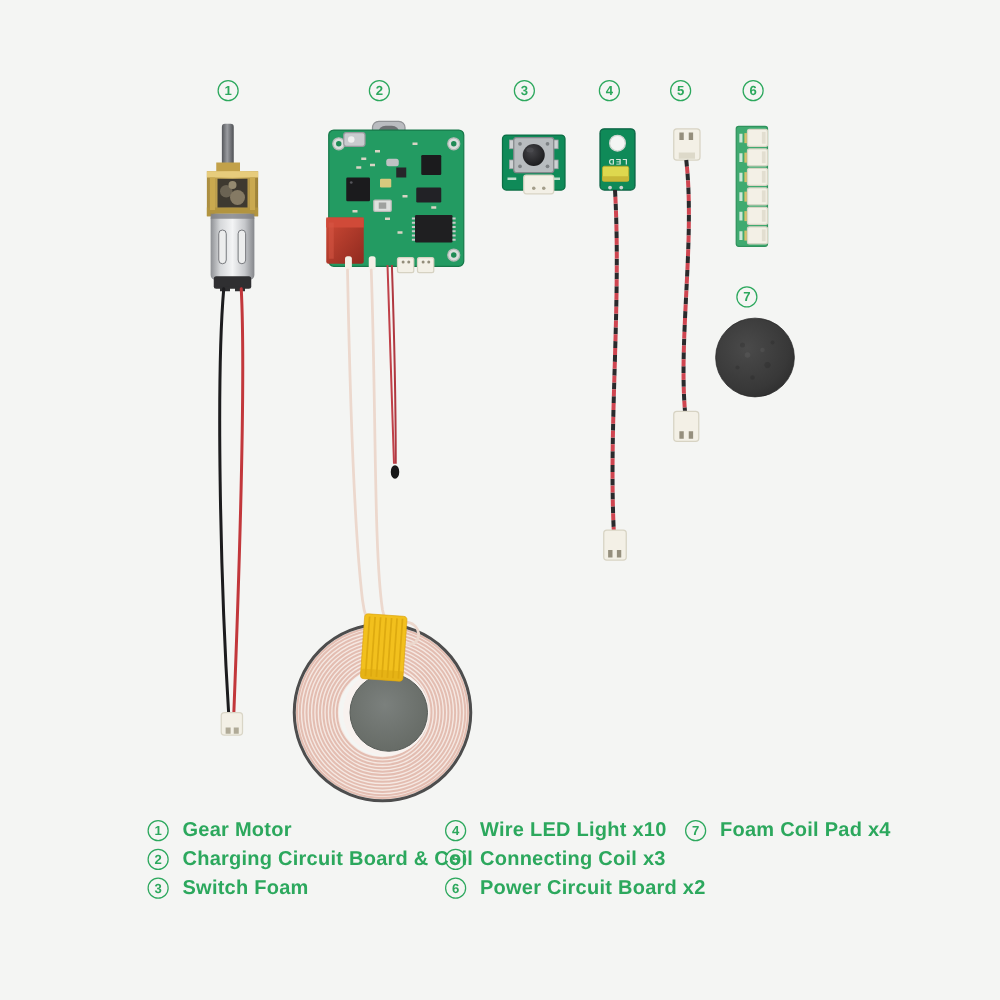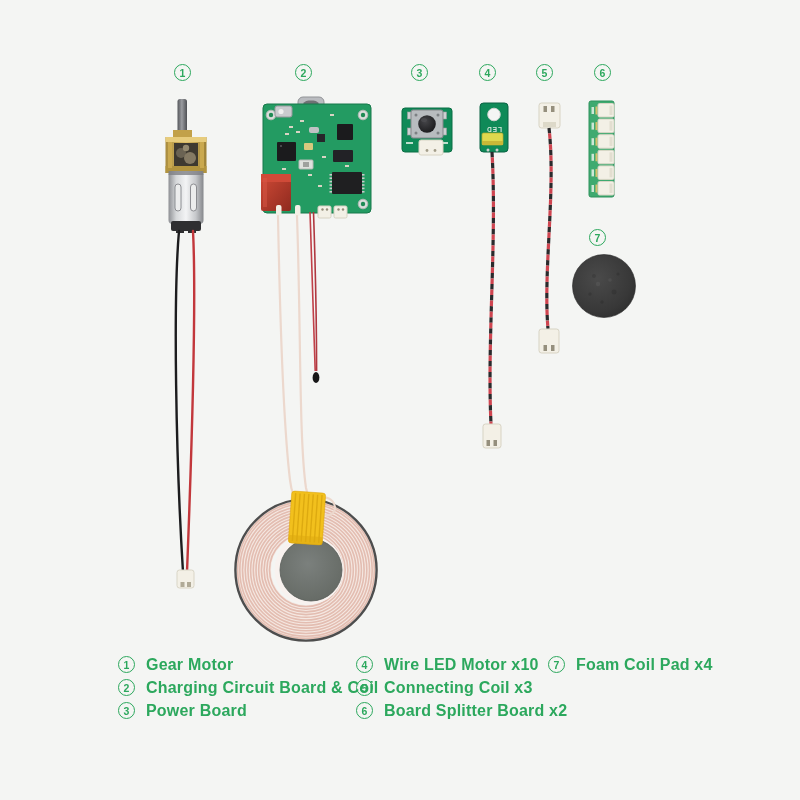--- a/index.html
+++ b/index.html
@@ -376,35 +376,35 @@
       <div class="legend-item">
         <span class="legend-num">1</span>
         <span class="legend-label">Gear Motor</span>
       </div>
       <div class="legend-item">
         <span class="legend-num">2</span>
         <span class="legend-label">Charging Circuit Board &amp; Coil</span>
       </div>
       <div class="legend-item">
         <span class="legend-num">3</span>
-        <span class="legend-label">Power Board</span>
+        <span class="legend-label">Switch Foam</span>
       </div>
     </div>
     <div class="legend-col" style="left:356px;top:656px">
       <div class="legend-item">
         <span class="legend-num">4</span>
-        <span class="legend-label">Wire LED Motor x10</span>
+        <span class="legend-label">Wire LED Light x10</span>
       </div>
       <div class="legend-item">
         <span class="legend-num">5</span>
         <span class="legend-label">Connecting Coil x3</span>
       </div>
       <div class="legend-item">
         <span class="legend-num">6</span>
-        <span class="legend-label">Board Splitter Board x2</span>
+        <span class="legend-label">Power Circuit Board x2</span>
       </div>
     </div>
     <div class="legend-col" style="left:548px;top:656px">
       <div class="legend-item">
         <span class="legend-num">7</span>
         <span class="legend-label">Foam Coil Pad x4</span>
       </div>
     </div>
   </div>
 

